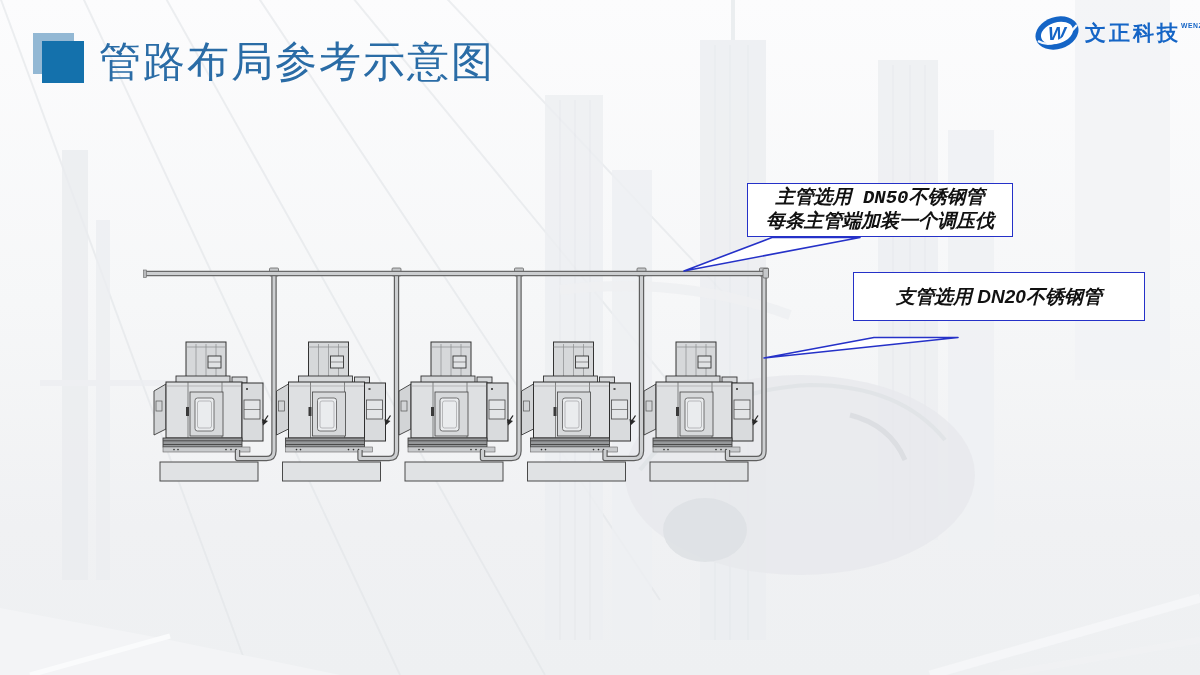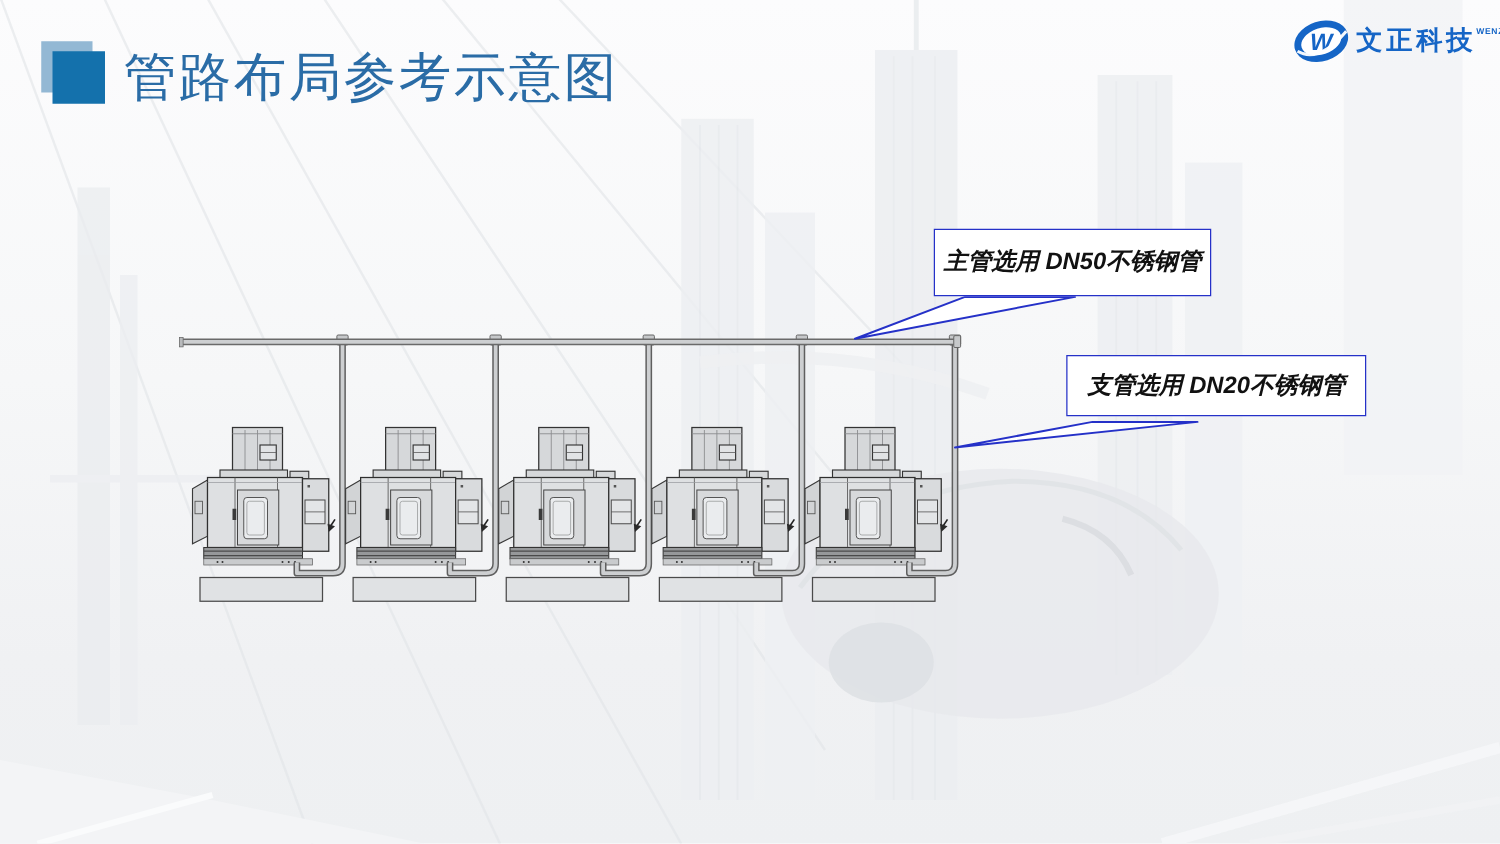--- a/index.html
+++ b/index.html
@@ -20,22 +20,22 @@
   .logo{position:absolute;left:1033px;top:12px;display:flex;align-items:center;gap:4px;}
   .logo-text{display:flex;align-items:flex-start;}
   .logo-name{font-size:21px;font-weight:bold;color:#1565c6;letter-spacing:3px;line-height:24px;white-space:nowrap;}
   .logo-sub{font-size:6.8px;font-weight:bold;color:#1565c6;letter-spacing:0.55px;line-height:9px;white-space:nowrap;}
 
   
   .callout{position:absolute;background:#fff;border:1.6px solid #2531c8;box-sizing:border-box;
            display:flex;flex-direction:column;justify-content:center;align-items:center;
            font-weight:bold;font-style:italic;color:#111;z-index:5;}
   .callout .line{white-space:nowrap;}
-  .callout-1{left:747px;top:183px;width:222px;height:54px;font-size:19px;line-height:24px;}
-  .callout-2{left:853px;top:284px;width:240px;height:49px;font-size:19px;line-height:22px;}
+  .callout-1{left:747px;top:183px;width:266px;height:54px;font-size:19px;line-height:24px;font-family:Liberation Mono, monospace;}
+  .callout-2{left:853px;top:272px;width:292px;height:49px;font-size:19px;line-height:22px;}
 </style>
 </head>
 <body>
 
 <div class="slide">
 
   <svg class="layer" viewBox="0 0 1200 675" aria-hidden="true">
     <g stroke="#e2e5e8" stroke-width="2" opacity="0.6">
       <line x1="-10" y1="-30" x2="250" y2="675"></line>
       <line x1="70" y1="-30" x2="400" y2="675"></line>
@@ -168,18 +168,19 @@
       <path d="M5,29 Q22,39 44,13" fill="none" stroke="#ffffff" stroke-width="2.4" opacity="0.95"></path>
     </svg>
     <div class="logo-text">
       <div class="logo-name">文正科技</div>
       <div class="logo-sub">WENZHENG TECHNOLOGY</div>
     </div>
   </div>
 
   <div class="callout callout-1">
     <div class="line">主管选用 DN50不锈钢管</div>
+    <div class="line">每条主管端加装一个调压伐</div>
   </div>
   <div class="callout callout-2">
     <div class="line">支管选用 DN20不锈钢管</div>
   </div>
 
 </div>
 
 </body></html>

